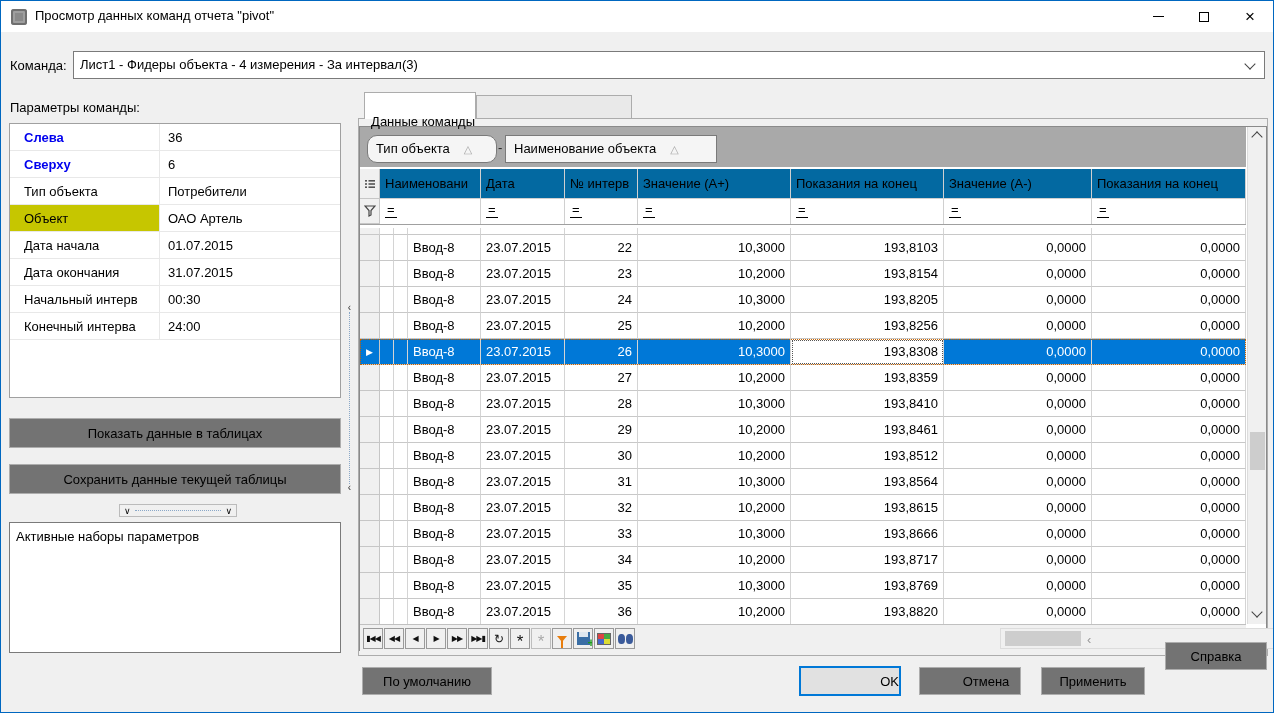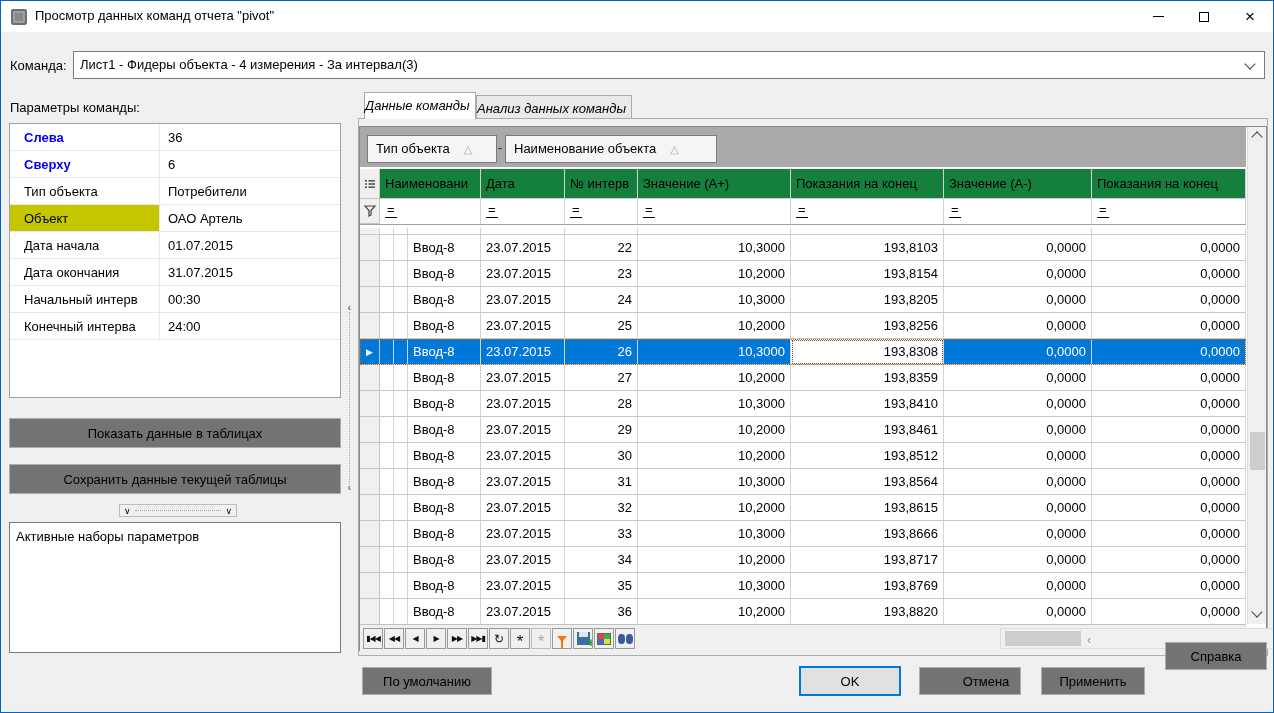--- a/index.html
+++ b/index.html
@@ -39,38 +39,38 @@
   .hsplit { position:absolute; left:118px; top:503px; width:118px; height:13px; border:1px solid #bbb; background:#f0f0f0;
             display:flex; align-items:center; justify-content:space-between; padding:0 4px; font-size:9px; }
   .hsplit .dots { flex:1; border-top:1px dotted #8aa8c8; margin:0 4px; }
   .listbox { position:absolute; left:8px; top:521px; width:332px; height:131px; background:#fff; border:1px solid #7a7a7a; padding:6px 0 0 6px; }
   .lp-btn3 { position:absolute; left:8px; top:665px; width:332px; height:30px; padding-top:7px; }
   .vsplit { position:absolute; left:344px; top:303px; width:9px; height:188px; display:flex; flex-direction:column; align-items:center; }
   .vsplit .vdots { flex:1; border-left:1px dotted #8aa8c8; }
   .vsplit .varr { font-size:10px; color:#333; line-height:8px; }
 
   
-  .tab { position:absolute; border:1px solid #acacac; padding-top:5px; text-align:left;font-style:italic; }
+  .tab { position:absolute; border:1px solid #acacac; padding-top:21px; text-align:right; }
   .tab.active { left:363px; top:91px; width:112px; height:27px; background:#fff; border-bottom:none; z-index:3; }
   .tab.inactive { left:475px; top:94px; width:156px; height:24px; background:#e9e9e9; }
 
   
   .content-box { position:absolute; left:357px; top:117px; width:910px; height:538px; background:#f0f0f0; border:1px solid #acacac; }
   .grid-box { position:absolute; left:358px; top:125px; width:908px; height:525px; background:#fff; border:1px solid #8a8a8a; }
   .group-panel { position:absolute; left:0; top:0; width:886px; height:40px; background:#a9a9a9; }
   .group-box { position:absolute; top:8px; height:28px; background:#f5f5f5; border:1px solid #7a7a7a; padding:5px 6px 0 8px; }
   .group-box .sort { color:#a8a8a8; font-size:11px; margin-left:14px; }
-  .gb1 { left:7px; width:130px; } .gb2 { left:145px; width:212px; }
+  .gb1 { left:7px; width:130px;border-radius:10px; } .gb2 { left:145px; width:212px; }
   .group-dash { position:absolute; left:138px; top:13px; color:#222; }
 
   .hdr-row { position:absolute; left:0; top:42px; height:30px; display:flex; width:886px; }
   .flt-row { position:absolute; left:0; top:72px; height:26px; display:flex; width:886px; border-bottom:1px solid #a0a0a0; }
   .icon-col { width:20px; background:#f0f0f0; border-right:1px solid #c6c6c6; border-bottom:1px solid #c6c6c6;
               display:flex; align-items:center; justify-content:center; }
-  .hcell { border-right:1px solid #d0d0d0; border-bottom:1px solid #d0d0d0; padding:7px 4px 0 5px; white-space:nowrap; overflow:hidden; background:#15803d; }
+  .hcell { border-right:1px solid #d0d0d0; border-bottom:1px solid #d0d0d0; padding:7px 4px 0 5px; white-space:nowrap; overflow:hidden; background:#0369a1; }
   .fcell { border-right:1px solid #d0d0d0; padding:3px 4px 0 5px; background:#fff; }
   .eq { display:inline-block; border-bottom:1px solid #000; padding:0 2px 1px 2px; font-size:13px; line-height:13px; }
 
   .sliver { position:absolute; left:0; top:101px; height:7px; display:flex; width:886px; }
   .sliver .cell { border-right:1px solid #d4d4d4; border-bottom:1px solid #c8c8c8; }
   .rows-area { position:absolute; left:0; top:108px; width:886px; }
   .grid-row { display:flex; height:26px; }
   .grid-row .cell { border-right:1px solid #d4d4d4; border-bottom:1px solid #c8c8c8; padding:5px 5px 0 5px; white-space:nowrap; overflow:hidden; background:#fff; }
   .grid-row .rowind { width:20px; background:#f0f0f0; border-right:1px solid #c6c6c6; border-bottom:1px solid #c6c6c6;
                       padding:0; display:flex; align-items:center; justify-content:center; font-size:9px; }
@@ -487,18 +487,18 @@
       </div>
 
     <div class="vscroll">
       <span class="vs-arrow vs-up chev"></span>
       <div class="vs-thumb"></div>
       <span class="vs-arrow vs-down chev"></span>
     </div>
   </div>
 
   <div class="btn footer-btn fb-default">По умолчанию</div>
-  <div class="footer-btn fb-ok" style="text-align:center;">OK</div>
+  <div class="footer-btn fb-ok" style="text-align:right;">OK</div>
   <div class="btn footer-btn fb-cancel">Отмена</div>
   <div class="btn footer-btn fb-apply">Применить</div>
   <div class="btn footer-btn fb-help">Справка</div>
 
 </div>
 
 </body></html>

